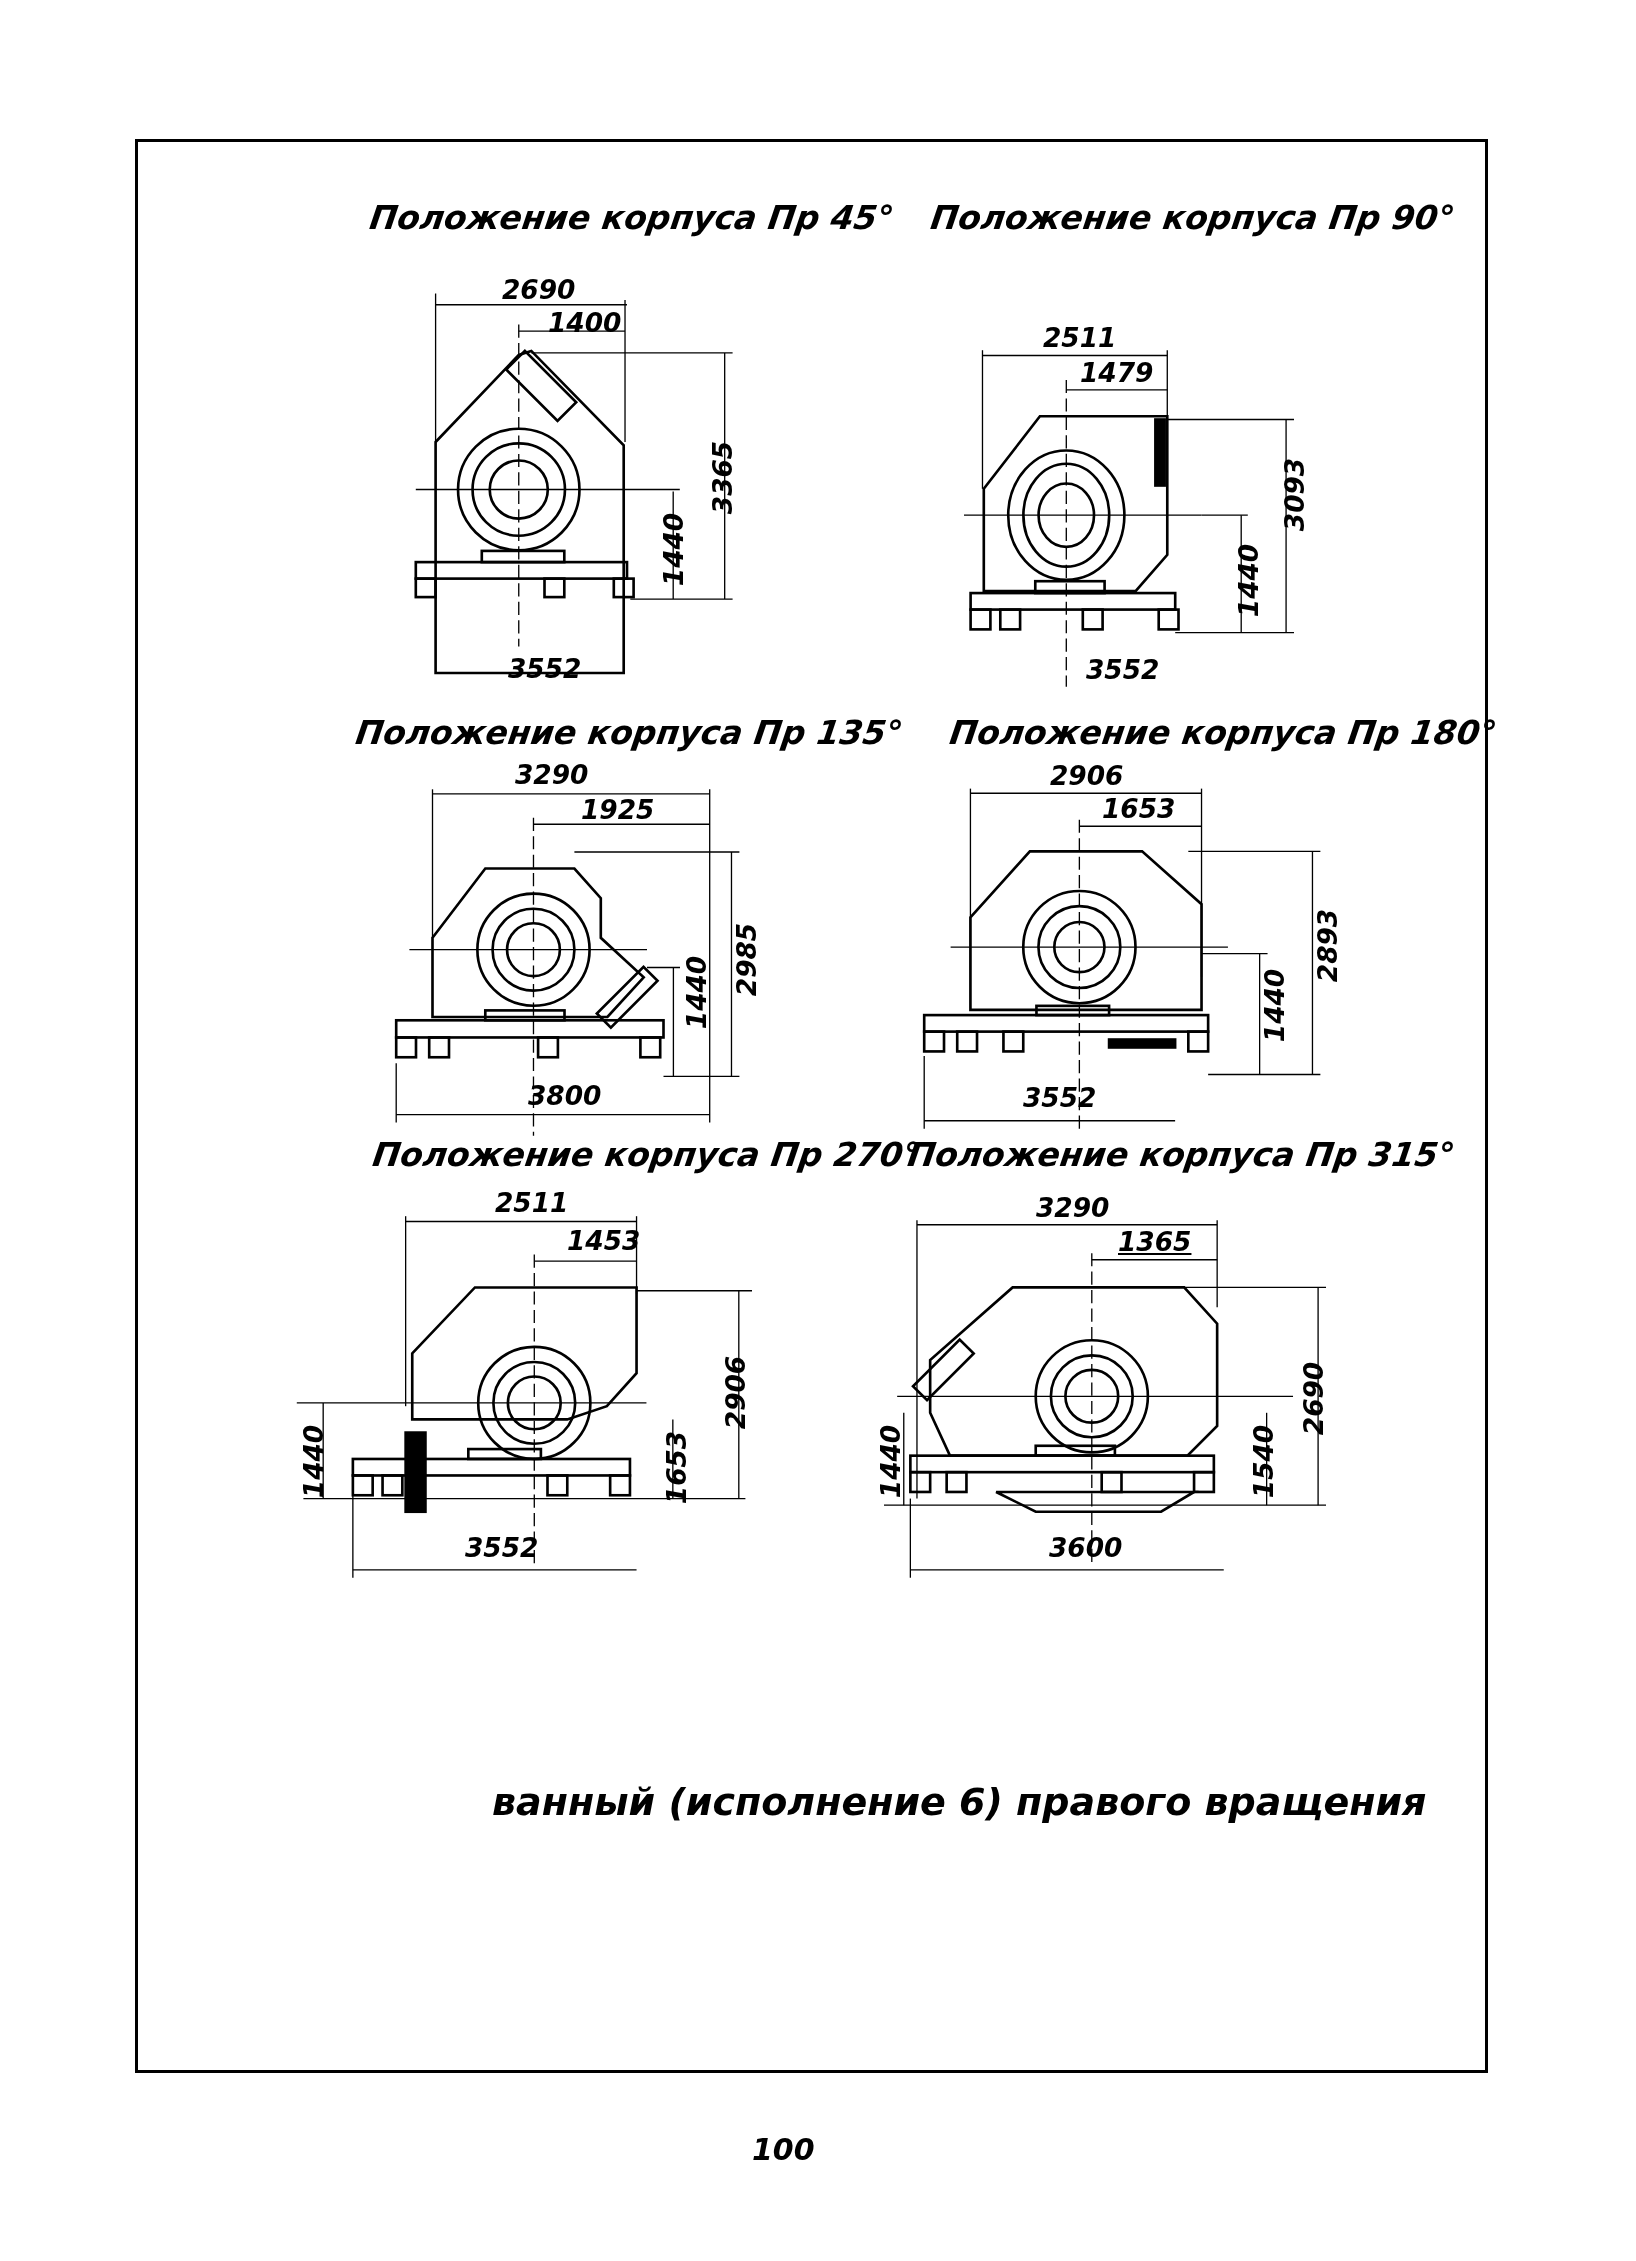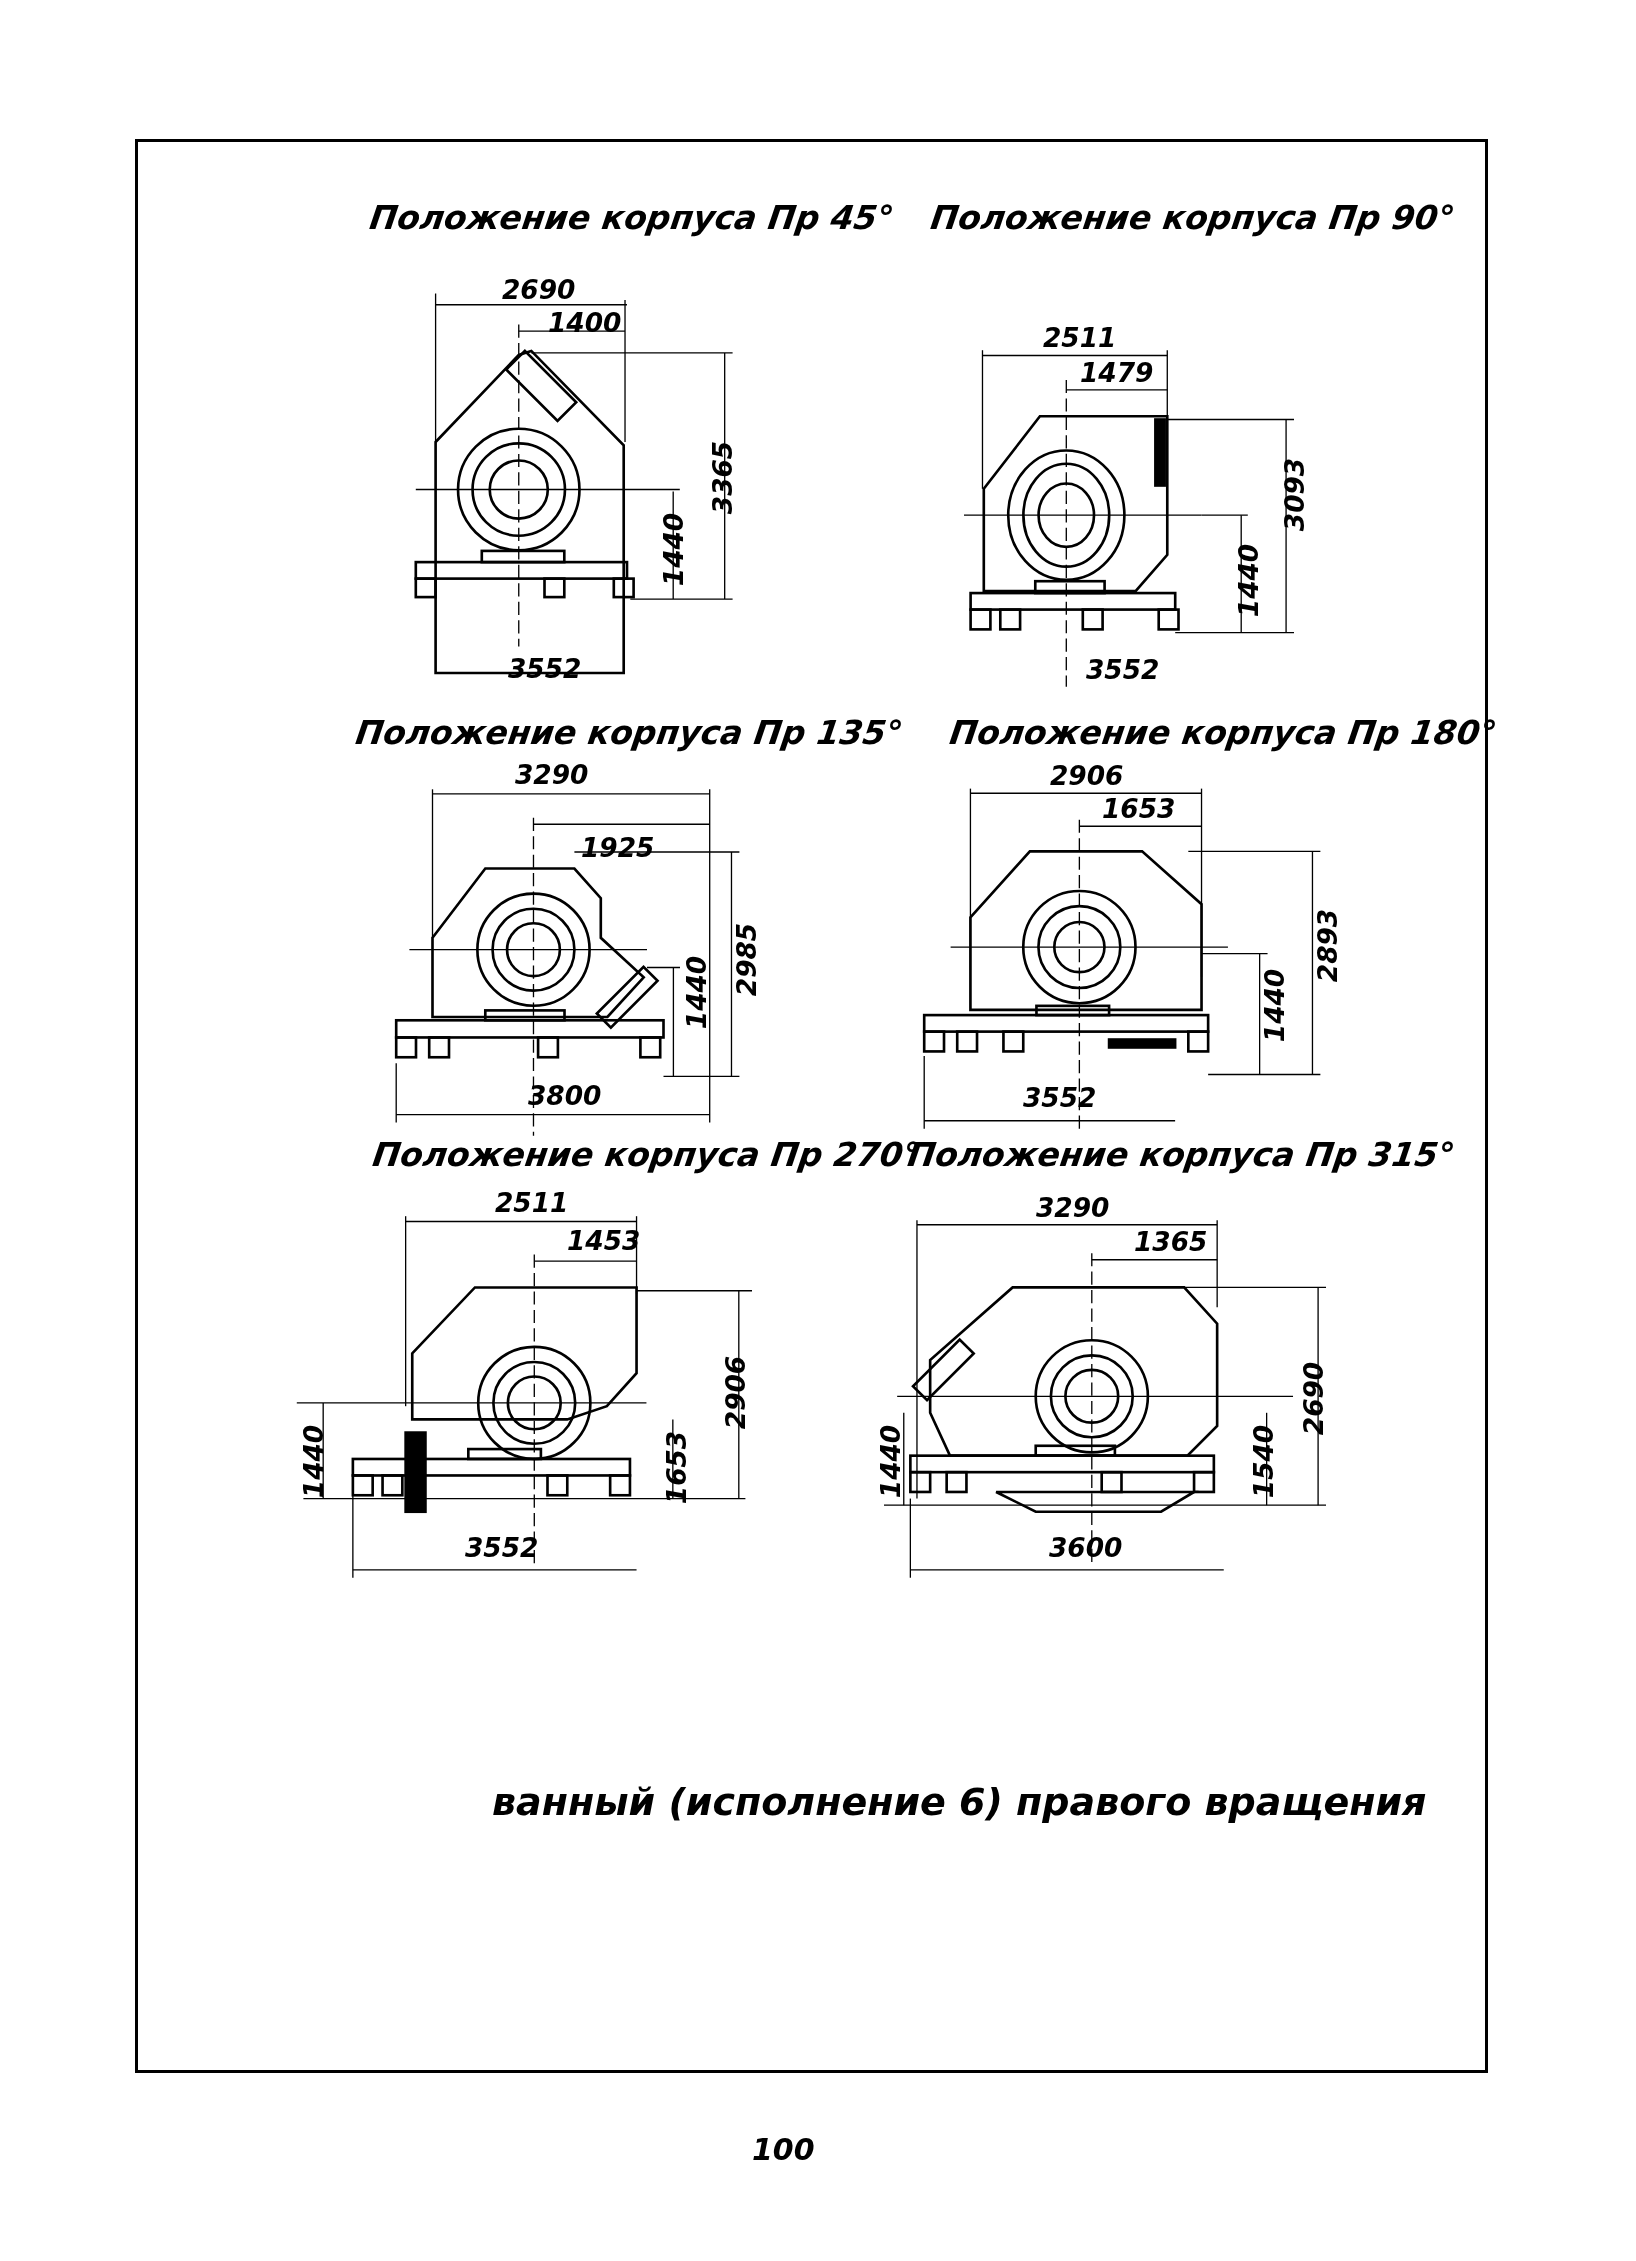--- a/index.html
+++ b/index.html
@@ -106,21 +106,21 @@
     <rect x="155" y="370" width="120" height="15"></rect>
     <rect x="20" y="411" width="30" height="30"></rect>
     <rect x="70" y="411" width="30" height="30"></rect>
     <rect x="235" y="411" width="30" height="30"></rect>
     <rect x="390" y="411" width="30" height="30"></rect>
     <line x1="20" y1="450" x2="20" y2="540" stroke-width="2"></line>
     <line x1="20" y1="528" x2="495" y2="528" stroke-width="2"></line>
     <line x1="425" y1="470" x2="540" y2="470" stroke-width="2"></line>
   </svg>
   <div class="dim" style="left:132px;top:-6.6px;">3290</div>
-  <div class="dim" style="left:198px;top:28px;margin-top:38px;">1925</div>
+  <div class="dim" style="left:198px;top:28px;">1925</div>
   <div class="dim v" style="left:327px;top:178px;">2985</div>
   <div class="dim v" style="left:277px;top:211px;">1440</div>
   <div class="dim" style="left:145px;top:314px;">3800</div>
 </div>
 
 <div class="panel-title" style="left:950px;top:713px;">Положение корпуса Пр 180°</div>
 <div class="panel" style="left:911px;top:772px;width:449px;height:370px;">
   <svg width="449" height="370" viewBox="0 0 680 560" fill="none" stroke="#000" stroke-width="4">
     <line x1="90" y1="32" x2="440" y2="32" stroke-width="2"></line>
     <line x1="90" y1="25" x2="90" y2="300" stroke-width="2"></line>
@@ -213,21 +213,21 @@
     <rect x="140" y="420" width="30" height="30"></rect>
     <rect x="195" y="420" width="30" height="30"></rect>
     <rect x="430" y="420" width="30" height="30"></rect>
     <rect x="570" y="420" width="30" height="30"></rect>
     <polygon points="270,450 330,480 520,480 570,450"></polygon>
     <line x1="140" y1="460" x2="140" y2="580" stroke-width="2"></line>
     <line x1="140" y1="568" x2="615" y2="568" stroke-width="2"></line>
     <line x1="100" y1="470" x2="770" y2="470" stroke-width="2"></line>
   </svg>
   <div class="dim" style="left:218px;top:-3.3px;">3290</div>
-  <div class="dim" style="left:316px;top:31px;">1365</div>
+  <div class="dim" style="left:300px;top:31px;text-decoration:underline;">1365</div>
   <div class="dim v" style="left:459px;top:188px;">2690</div>
   <div class="dim v" style="left:409px;top:251px;">1540</div>
   <div class="dim v" style="left:36px;top:251px;">1440</div>
   <div class="dim" style="left:231px;top:337px;">3600</div>
 </div>
 
 <div class="caption">
   <span class="l indent">ванный (исполнение 6) правого вращения</span>
 </div>
 

